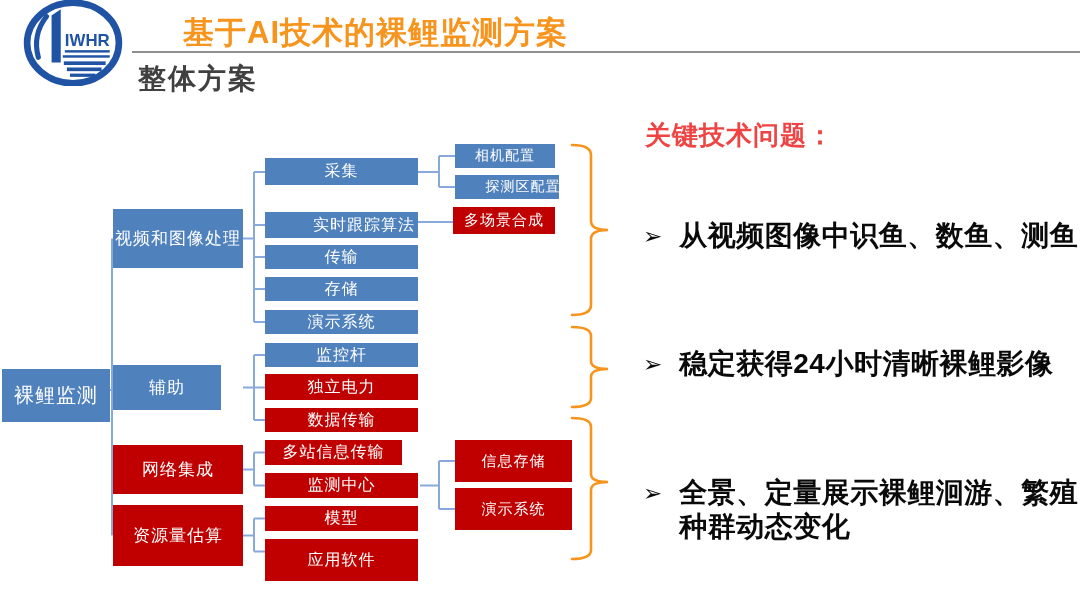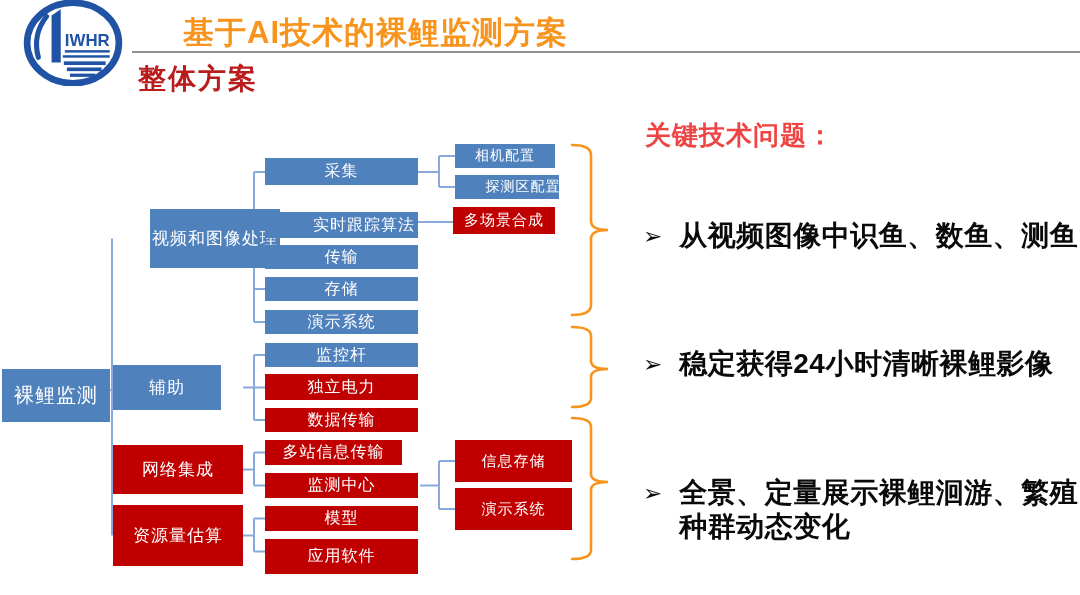--- a/index.html
+++ b/index.html
@@ -8,21 +8,21 @@
     font-family:"Liberation Sans",sans-serif;
   }
   
   .logo{position:absolute;left:22px;top:0px;width:102px;height:86px;}
   .page-title{
     position:absolute;left:183px;top:12px;font-size:31px;font-weight:bold;
     color:#F7941D;letter-spacing:1px;white-space:nowrap;
   }
   .title-divider{position:absolute;left:132px;top:51px;width:948px;height:2px;background:#8f8f8f;}
   .subtitle{
-    position:absolute;left:138px;top:60px;font-size:28px;font-weight:bold;color:#b91c1c;
+    position:absolute;left:138px;top:60px;font-size:28px;font-weight:bold;color:#404040;
     letter-spacing:2px;white-space:nowrap;
   }
   
   .diagram-layer{position:absolute;left:0;top:0;width:1080px;height:595px;}
   .node{
     position:absolute;display:flex;align-items:center;justify-content:center;
     color:#ffffff;font-family:"DejaVu Serif","Liberation Serif",serif;
     text-align:center;letter-spacing:1px;white-space:nowrap;box-sizing:border-box;
   }
   .node.blue{background:#4F81BD;}
@@ -97,41 +97,41 @@
       <path d="M572,145 Q591,145 591,155 L591,221 Q591,230 608,230 Q591,230 591,239 L591,305 Q591,315 572,315"></path>
 
       <path d="M572,327 Q591,327 591,336 L591,361 Q591,369 608,369 Q591,369 591,377 L591,398 Q591,407 572,407"></path>
 
       <path d="M572,418 Q591,418 591,427 L591,474 Q591,482 608,482 Q591,482 591,490 L591,550 Q591,559 572,559"></path>
     </g>
   </svg>
 
   <div id="diagram">
       <div class="node blue" style="left: 2px; top: 369px; width: 108px; height: 53px; font-size: 20px;">裸鲤监测</div>
-      <div class="node blue" style="left: 113px; top: 209px; width: 130px; height: 59px; font-size: 17px; margin-left: 37px;">视频和图像处理</div>
+      <div class="node blue" style="left: 113px; top: 209px; width: 130px; height: 59px; font-size: 17px;">视频和图像处理</div>
       <div class="node blue" style="left: 265px; top: 158px; width: 153px; height: 27px; font-size: 16px;">采集</div>
       <div class="node blue" style="left: 455px; top: 144px; width: 100px; height: 24px; font-size: 14px;">相机配置</div>
       <div class="node blue" style="left: 455px; top: 175px; width: 104px; height: 24px; font-size: 14px; padding-left: 32px;">探测区配置</div>
       <div class="node blue" style="left: 265px; top: 212px; width: 153px; height: 26px; font-size: 16px; padding-left: 45px;">实时跟踪算法</div>
       <div class="node red" style="left: 453px; top: 207px; width: 102px; height: 27px; font-size: 15px;">多场景合成</div>
       <div class="node blue" style="left: 265px; top: 245px; width: 153px; height: 24px; font-size: 16px;">传输</div>
       <div class="node blue" style="left: 265px; top: 277px; width: 153px; height: 24px; font-size: 16px;">存储</div>
       <div class="node blue" style="left: 265px; top: 310px; width: 153px; height: 24px; font-size: 16px;">演示系统</div>
       <div class="node blue" style="left: 113px; top: 365px; width: 108px; height: 45px; font-size: 17px;">辅助</div>
       <div class="node blue" style="left: 265px; top: 343px; width: 153px; height: 24px; font-size: 16px;">监控杆</div>
       <div class="node red" style="left: 265px; top: 374px; width: 153px; height: 26px; font-size: 16px;">独立电力</div>
       <div class="node red" style="left: 265px; top: 408px; width: 153px; height: 24px; font-size: 16px;">数据传输</div>
       <div class="node red" style="left: 113px; top: 445px; width: 130px; height: 49px; font-size: 17px;">网络集成</div>
       <div class="node red" style="left: 265px; top: 440px; width: 137px; height: 25px; font-size: 16px;">多站信息传输</div>
       <div class="node red" style="left: 265px; top: 473px; width: 153px; height: 25px; font-size: 16px;">监测中心</div>
       <div class="node red" style="left: 455px; top: 440px; width: 117px; height: 42px; font-size: 15px;">信息存储</div>
       <div class="node red" style="left: 455px; top: 488px; width: 117px; height: 42px; font-size: 15px;">演示系统</div>
       <div class="node red" style="left: 113px; top: 505px; width: 130px; height: 61px; font-size: 17px;">资源量估算</div>
       <div class="node red" style="left: 265px; top: 506px; width: 153px; height: 25px; font-size: 16px;">模型</div>
-      <div class="node red" style="left: 265px; top: 539px; width: 153px; height: 35px; font-size: 16px;">应用软件</div>
+      <div class="node red" style="left: 265px; top: 539px; width: 153px; height: 42px; font-size: 16px;">应用软件</div>
     </div>
 
   <div class="key-heading">关键技术问题：</div>
 
   <div class="bullet b1">
     <span class="arrow">➢</span>
     <span class="btext">从视频图像中识鱼、数鱼、测鱼</span>
   </div>
   <div class="bullet b2">
     <span class="arrow">➢</span>

